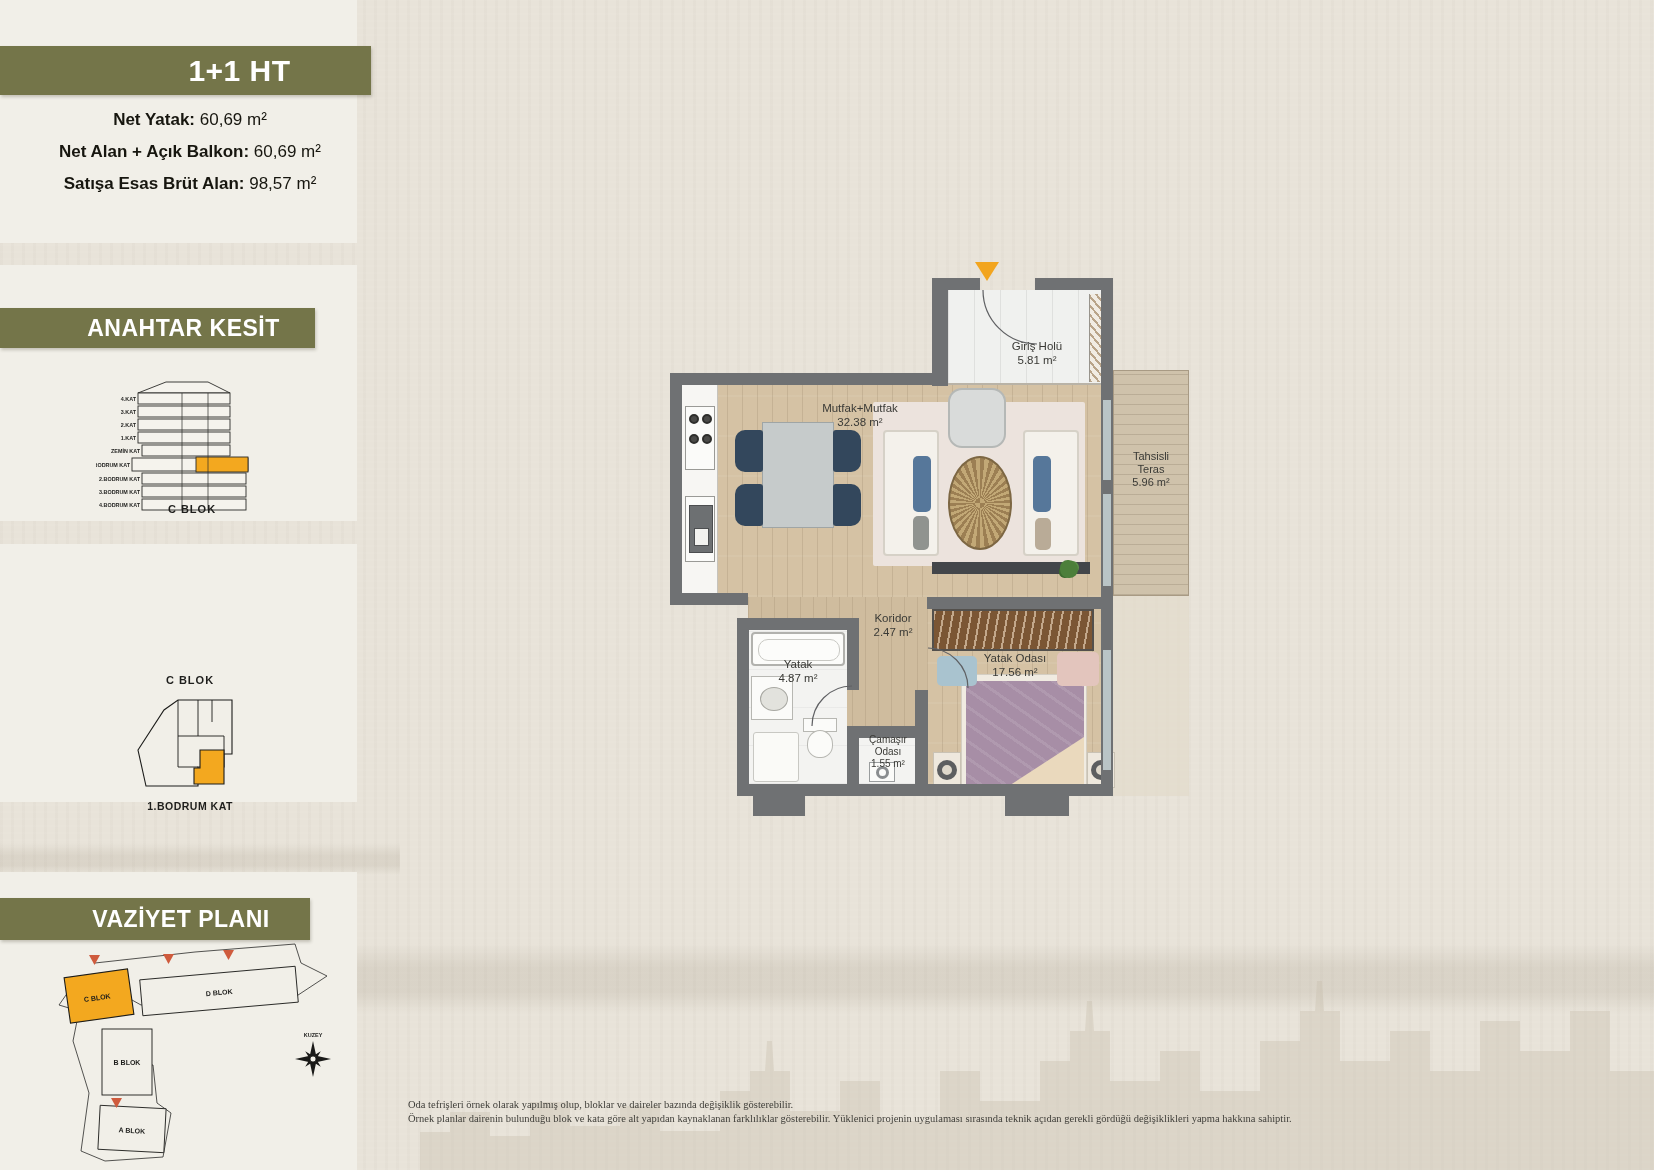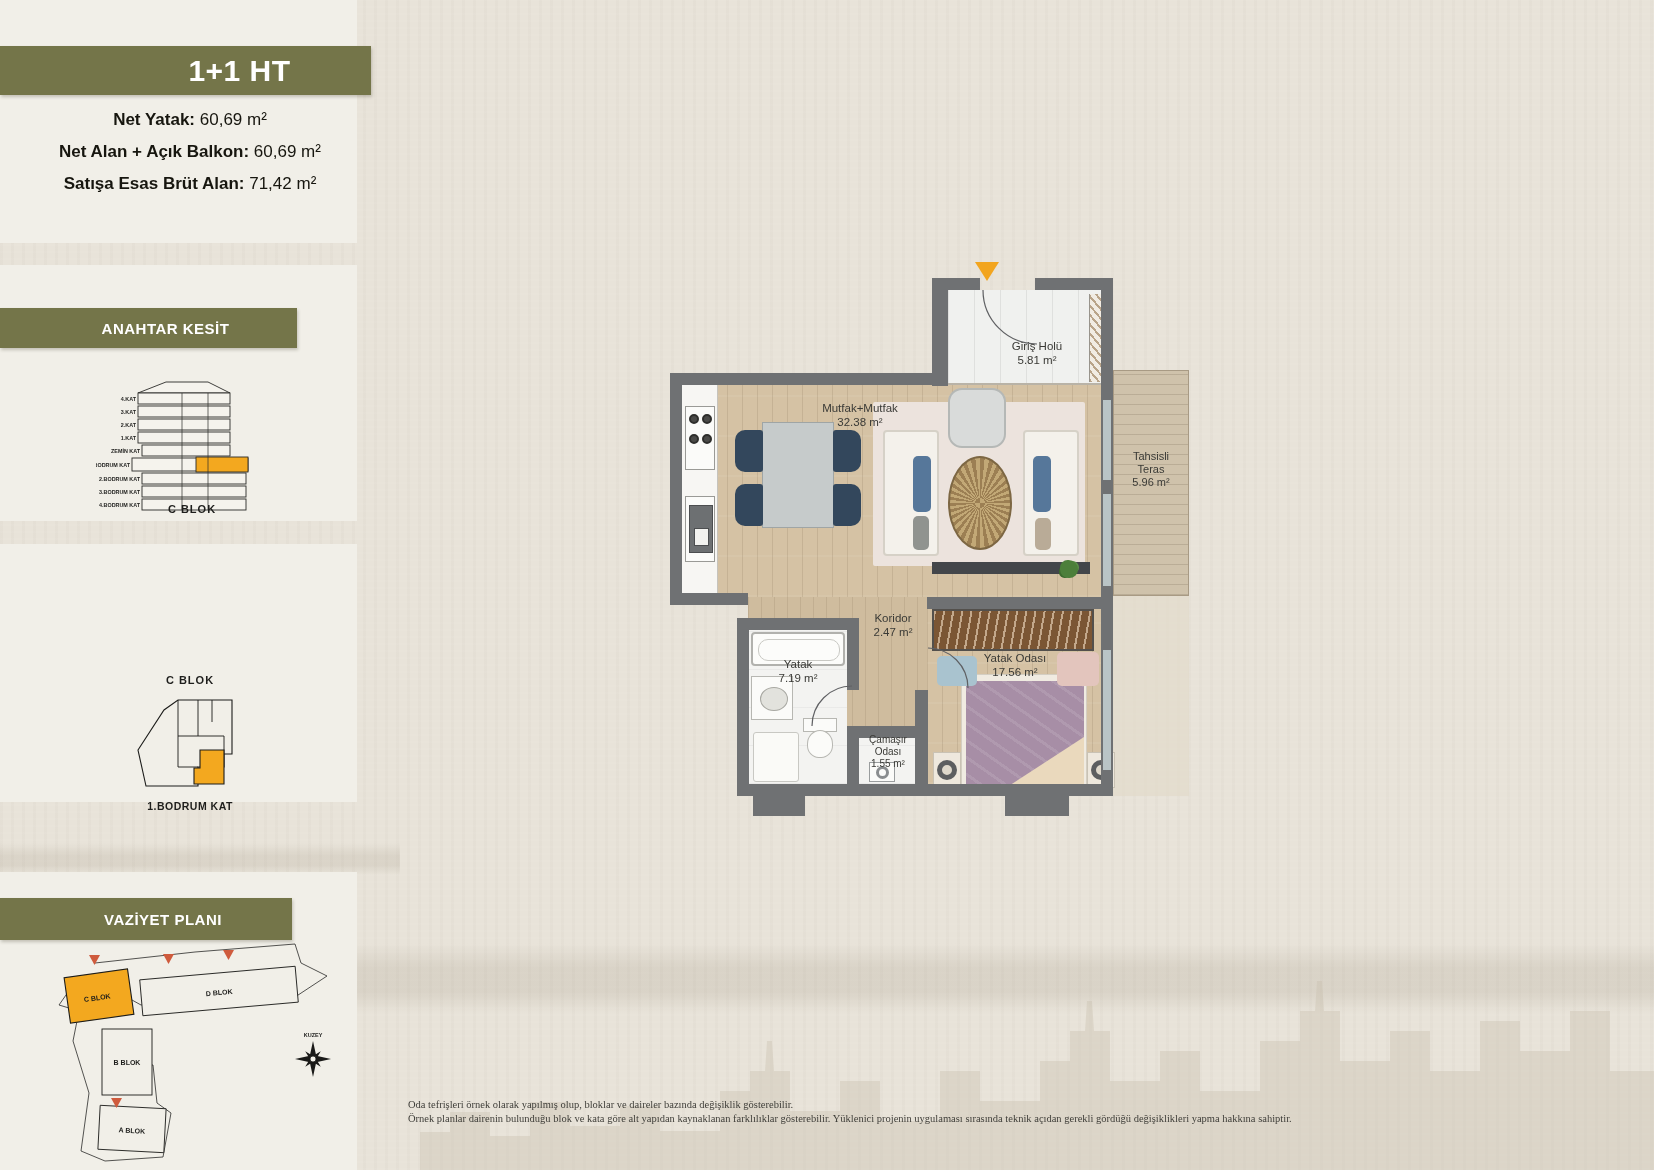--- a/index.html
+++ b/index.html
@@ -6,21 +6,21 @@
   body{font-family:"Liberation Sans",sans-serif;background:#d8d2c6;}
   #page{position:relative;width:1654px;height:1170px;background:#e8e3d9;overflow:hidden;
         background-image:repeating-linear-gradient(0deg, rgba(255,255,255,.04) 0 2px, transparent 2px 7px),
                          repeating-linear-gradient(90deg, rgba(120,108,90,.03) 0 3px, transparent 3px 11px);}
   .abs{position:absolute;}
   
   .panel{position:absolute;left:0;width:357px;background:#f1efe8;}
   .olive-bar{position:absolute;left:0;background:#747549;color:#ffffff;display:flex;align-items:center;justify-content:center;
              font-weight:bold;letter-spacing:.5px;box-shadow:1px 2px 3px rgba(60,55,35,.25);}
   .unit-title{height:49px;width:263px;top:46px;font-size:30px;padding-left:108px;box-sizing:content-box;}
-  .sec-bar{height:40px;font-size:15px;padding-left:34px;}
+  .sec-bar{height:40px;font-size:23px;padding-left:52px;}
   .info-line{position:absolute;left:0;width:380px;text-align:center;font-size:17px;color:#17160f;}
   .info-line b{font-weight:bold;}
   .cap{position:absolute;text-align:center;color:#1e1e1c;font-weight:bold;}
   
   #floorplan{position:absolute;left:645px;top:250px;width:556px;height:572px;}
   .wall{position:absolute;background:#6f7173;z-index:30;}
   .glaz{position:absolute;background:#b9c4c6;z-index:31;}
   .floor{position:absolute;z-index:5;}
   .wood{background:#d5c2a4;background-image:repeating-linear-gradient(90deg, rgba(100,80,55,.14) 0 1px, transparent 1px 15px),
         repeating-linear-gradient(0deg, rgba(255,255,255,.06) 0 2px, transparent 2px 40px);}
@@ -63,21 +63,21 @@
   <div class="info-line" style="top:110px;">
     <b>Net Yatak:</b>
     <span>60,69 m²</span>
   </div>
   <div class="info-line" style="top:142px;">
     <b>Net Alan + Açık Balkon:</b>
     <span>60,69 m²</span>
   </div>
   <div class="info-line" style="top:174px;">
     <b>Satışa Esas Brüt Alan:</b>
-    <span>71,42 m²</span>
+    <span>98,57 m²</span>
   </div>
 
   <div class="olive-bar sec-bar" style="top:308px;width:263px;">ANAHTAR KESİT</div>
   <svg class="abs" style="left:96px;top:380px;width:158px;height:132px;" viewBox="0 0 158 132">
     <path d="M42,13 L70,2 L112,2 L134,13 Z" fill="#f5f3ed" stroke="#2b2b29" stroke-width="0.9"></path>
     <g fill="#f5f3ed" stroke="#2b2b29" stroke-width="0.9">
       <rect x="42" y="13" width="92" height="11"></rect>
       <rect x="42" y="26" width="92" height="11"></rect>
       <rect x="42" y="39" width="92" height="11"></rect>
       <rect x="42" y="52" width="92" height="11"></rect>
@@ -265,21 +265,21 @@
     <div class="room-label wrap" style="left:506px;top:200px;width:62px;font-size:11px;">
       <div>Tahsisli Teras</div>
         <div>5.96 m²</div>
     </div>
     <div class="room-label" style="left:248px;top:362px;">
       <div>Koridor</div>
         <div>2.47 m²</div>
     </div>
     <div class="room-label" style="left:153px;top:408px;">
       <div>Yatak</div>
-        <div>7.19 m²</div>
+        <div>4.87 m²</div>
     </div>
     <div class="room-label wrap" style="left:243px;top:484px;width:62px;font-size:10px;">
       <div>Çamaşır Odası</div>
         <div>1.55 m²</div>
     </div>
     <div class="room-label" style="left:370px;top:402px;">
       <div>Yatak Odası</div>
         <div>17.56 m²</div>
     </div>
   </div>

